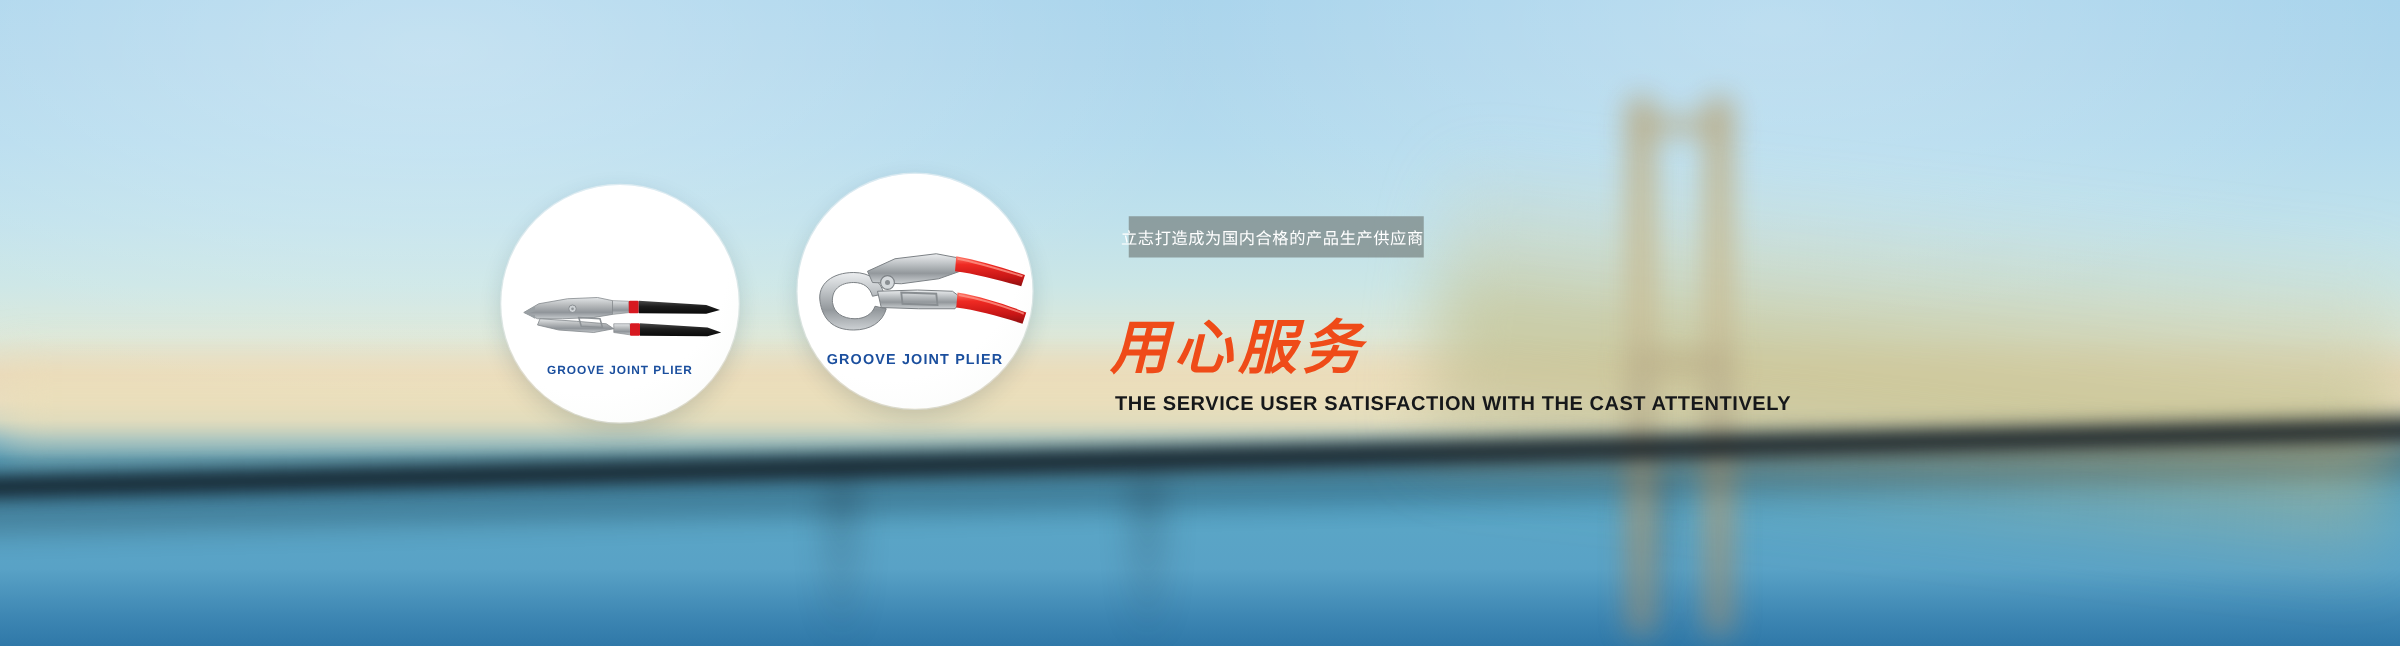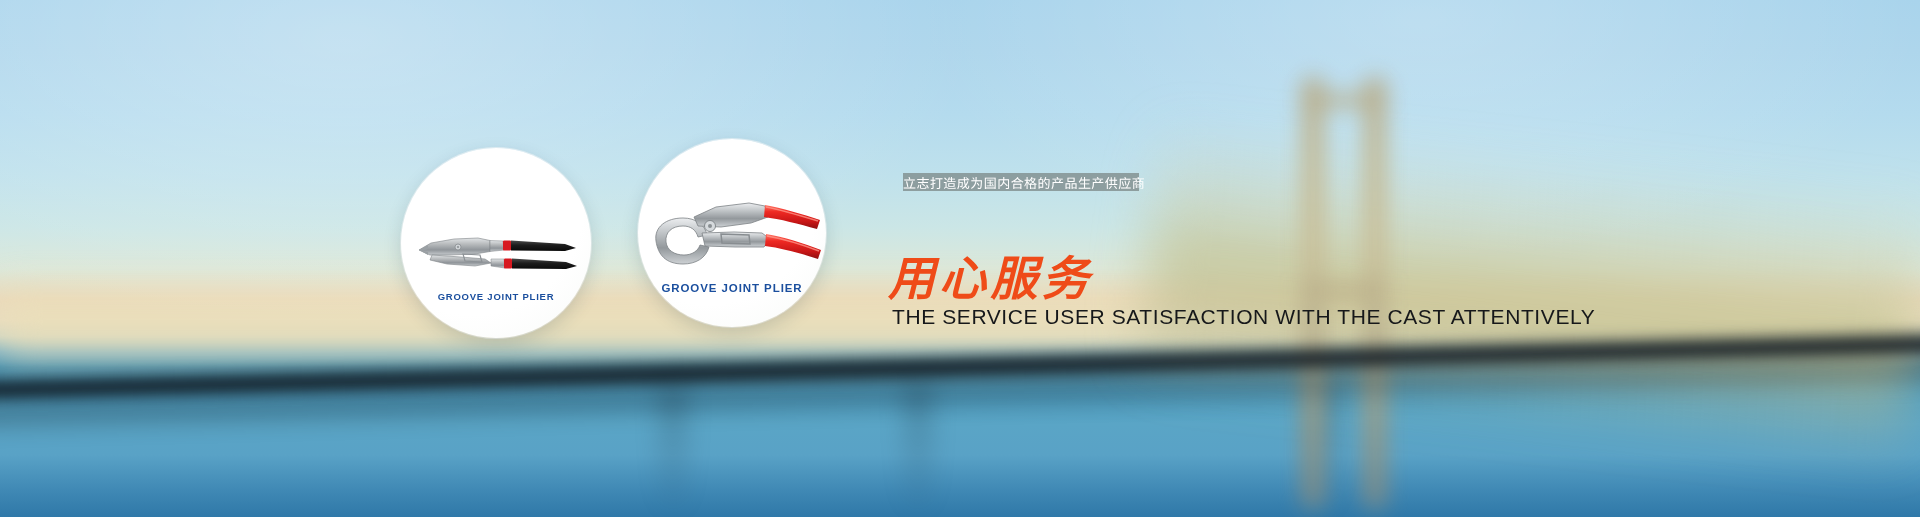--- a/index.html
+++ b/index.html
@@ -215,25 +215,25 @@
     width: 178px;
     height: 72px;
   }
 
   
   .tagline-bar {
     position: absolute;
     left: 903px;
     top: 173px;
     width: 236px;
-    height: 18px;
+    height: 33px;
     background: rgba(120,132,130,.72);
     display: flex;
     align-items: center;
-    justify-content: flex-start;
+    justify-content: flex-end;
   }
   .tagline-bar .tagline-text {
     color: #ffffff;
     font-size: 13px;
     letter-spacing: .035em;
     white-space: nowrap;
     font-family: "DejaVu Sans", "Liberation Sans", sans-serif;
   }
 
   .headline {
@@ -252,24 +252,24 @@
     font-style: italic;
     letter-spacing: .09em;
     line-height: 1;
   }
   .headline .hl-red   { color: #ef4b18; }
   .headline .hl-black { color: #14120f; margin-left: 30px; }
 
   .subline {
     position: absolute;
     left: 892px;
-    top: 305px;
+    top: 315px;
     color: #16181a;
-    font-size: 21px;
-    font-weight: 400;
+    font-size: 16px;
+    font-weight: 700;
     letter-spacing: .028em;
     white-space: nowrap;
   }
 </style>
 </head>
 <body>
 
 <div class="banner">
 
   <div class="bg-layer bg-sky"></div>

